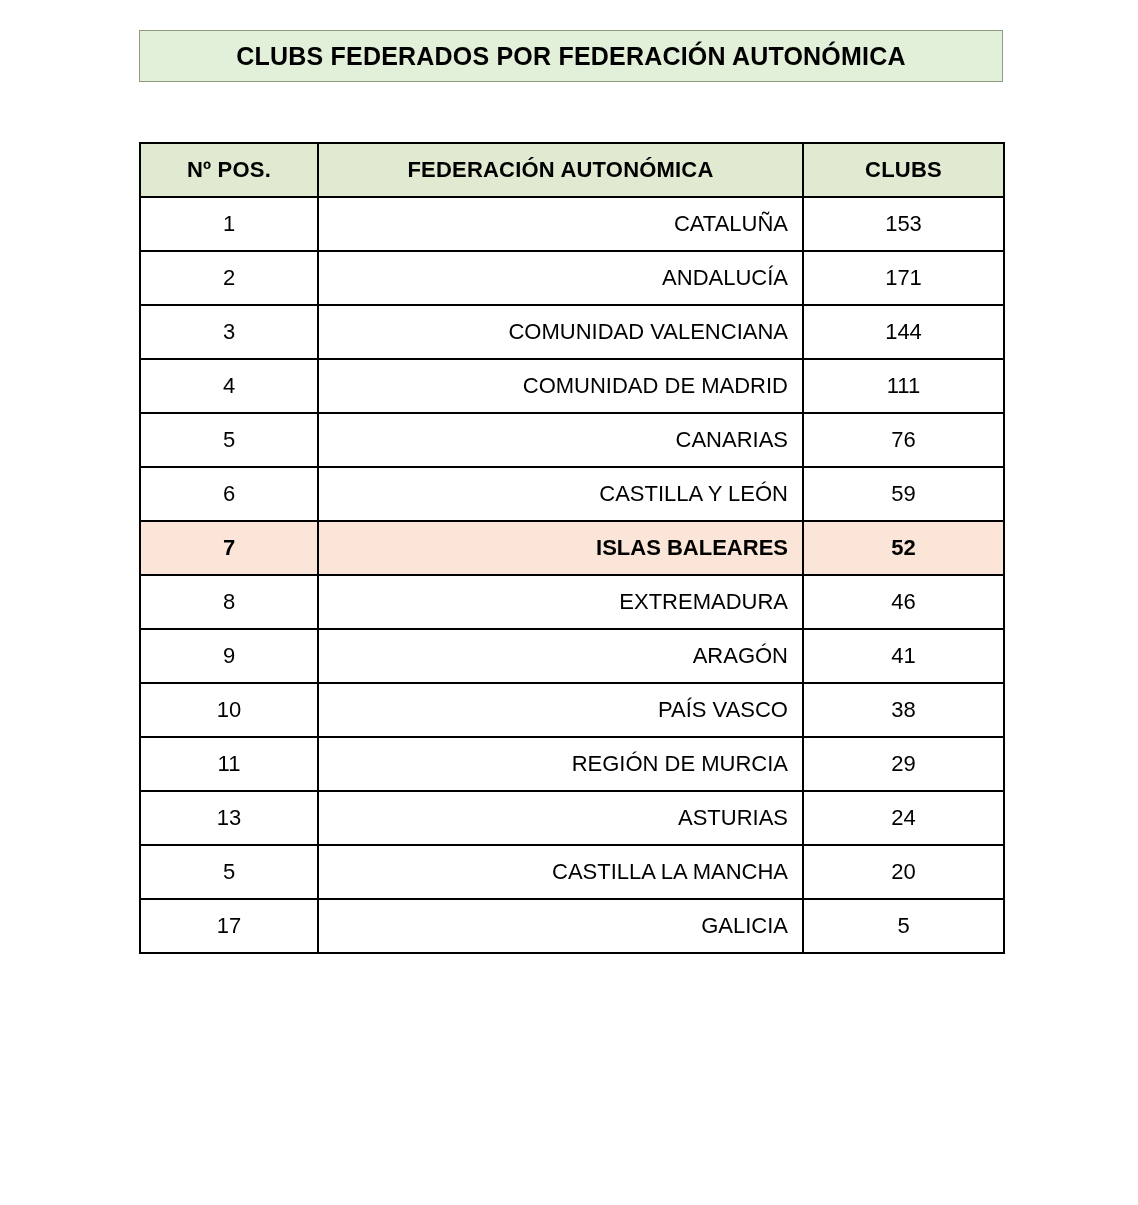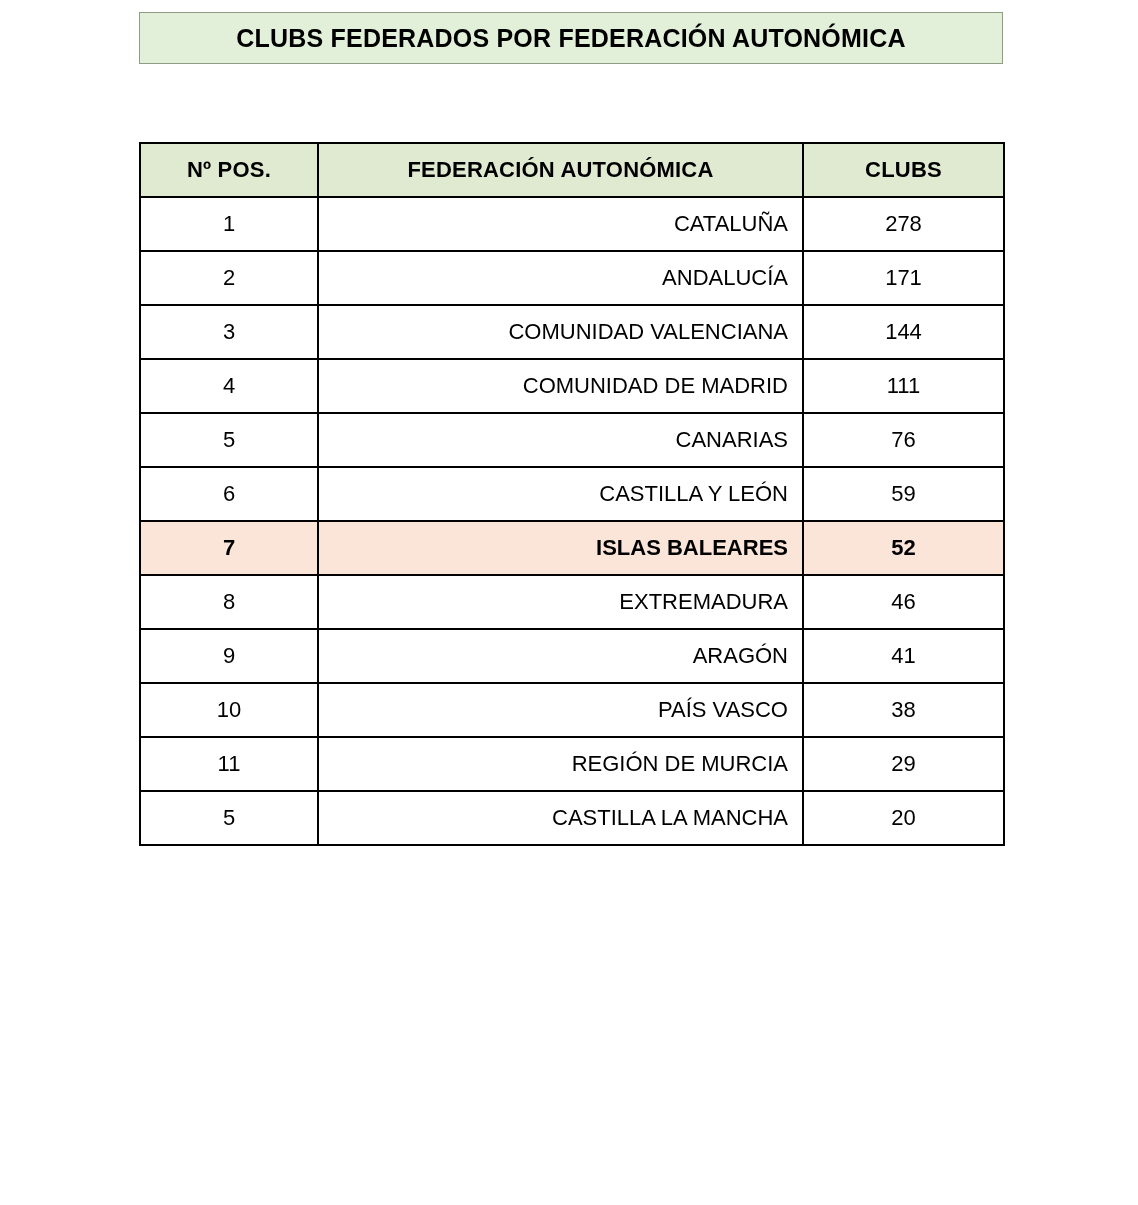--- a/index.html
+++ b/index.html
@@ -21,21 +21,21 @@
     left: 0;
     top: 0;
     width: 1138px;
     height: 1205px;
   }
 
   
   .title-banner {
     position: absolute;
     left: 139px;
-    top: 12px;
+    top: 30px;
     width: 864px;
     height: 52px;
     background: #e2efd9;
     border: 1px solid #8f9e82;
     box-sizing: border-box;
     display: flex;
     align-items: center;
     justify-content: center;
   }
   .title-banner .title-text {
@@ -116,21 +116,21 @@
         <tr>
           <th>Nº POS.</th>
           <th>FEDERACIÓN AUTONÓMICA</th>
           <th>CLUBS</th>
         </tr>
       </thead>
       <tbody id="table-body">
           <tr>
             <td class="cell-pos">1</td>
             <td class="cell-fed">CATALUÑA</td>
-            <td class="cell-clubs">278</td>
+            <td class="cell-clubs">153</td>
           </tr>
           <tr>
             <td class="cell-pos">2</td>
             <td class="cell-fed">ANDALUCÍA</td>
             <td class="cell-clubs">171</td>
           </tr>
           <tr>
             <td class="cell-pos">3</td>
             <td class="cell-fed">COMUNIDAD VALENCIANA</td>
             <td class="cell-clubs">144</td>
@@ -169,21 +169,31 @@
             <td class="cell-pos">10</td>
             <td class="cell-fed">PAÍS VASCO</td>
             <td class="cell-clubs">38</td>
           </tr>
           <tr>
             <td class="cell-pos">11</td>
             <td class="cell-fed">REGIÓN DE MURCIA</td>
             <td class="cell-clubs">29</td>
           </tr>
           <tr>
+            <td class="cell-pos">13</td>
+            <td class="cell-fed">ASTURIAS</td>
+            <td class="cell-clubs">24</td>
+          </tr>
+          <tr>
             <td class="cell-pos">5</td>
             <td class="cell-fed">CASTILLA LA MANCHA</td>
             <td class="cell-clubs">20</td>
+          </tr>
+          <tr>
+            <td class="cell-pos">17</td>
+            <td class="cell-fed">GALICIA</td>
+            <td class="cell-clubs">5</td>
           </tr>
         </tbody>
     </table>
   </div>
 
 </div>
 
 </body></html>

